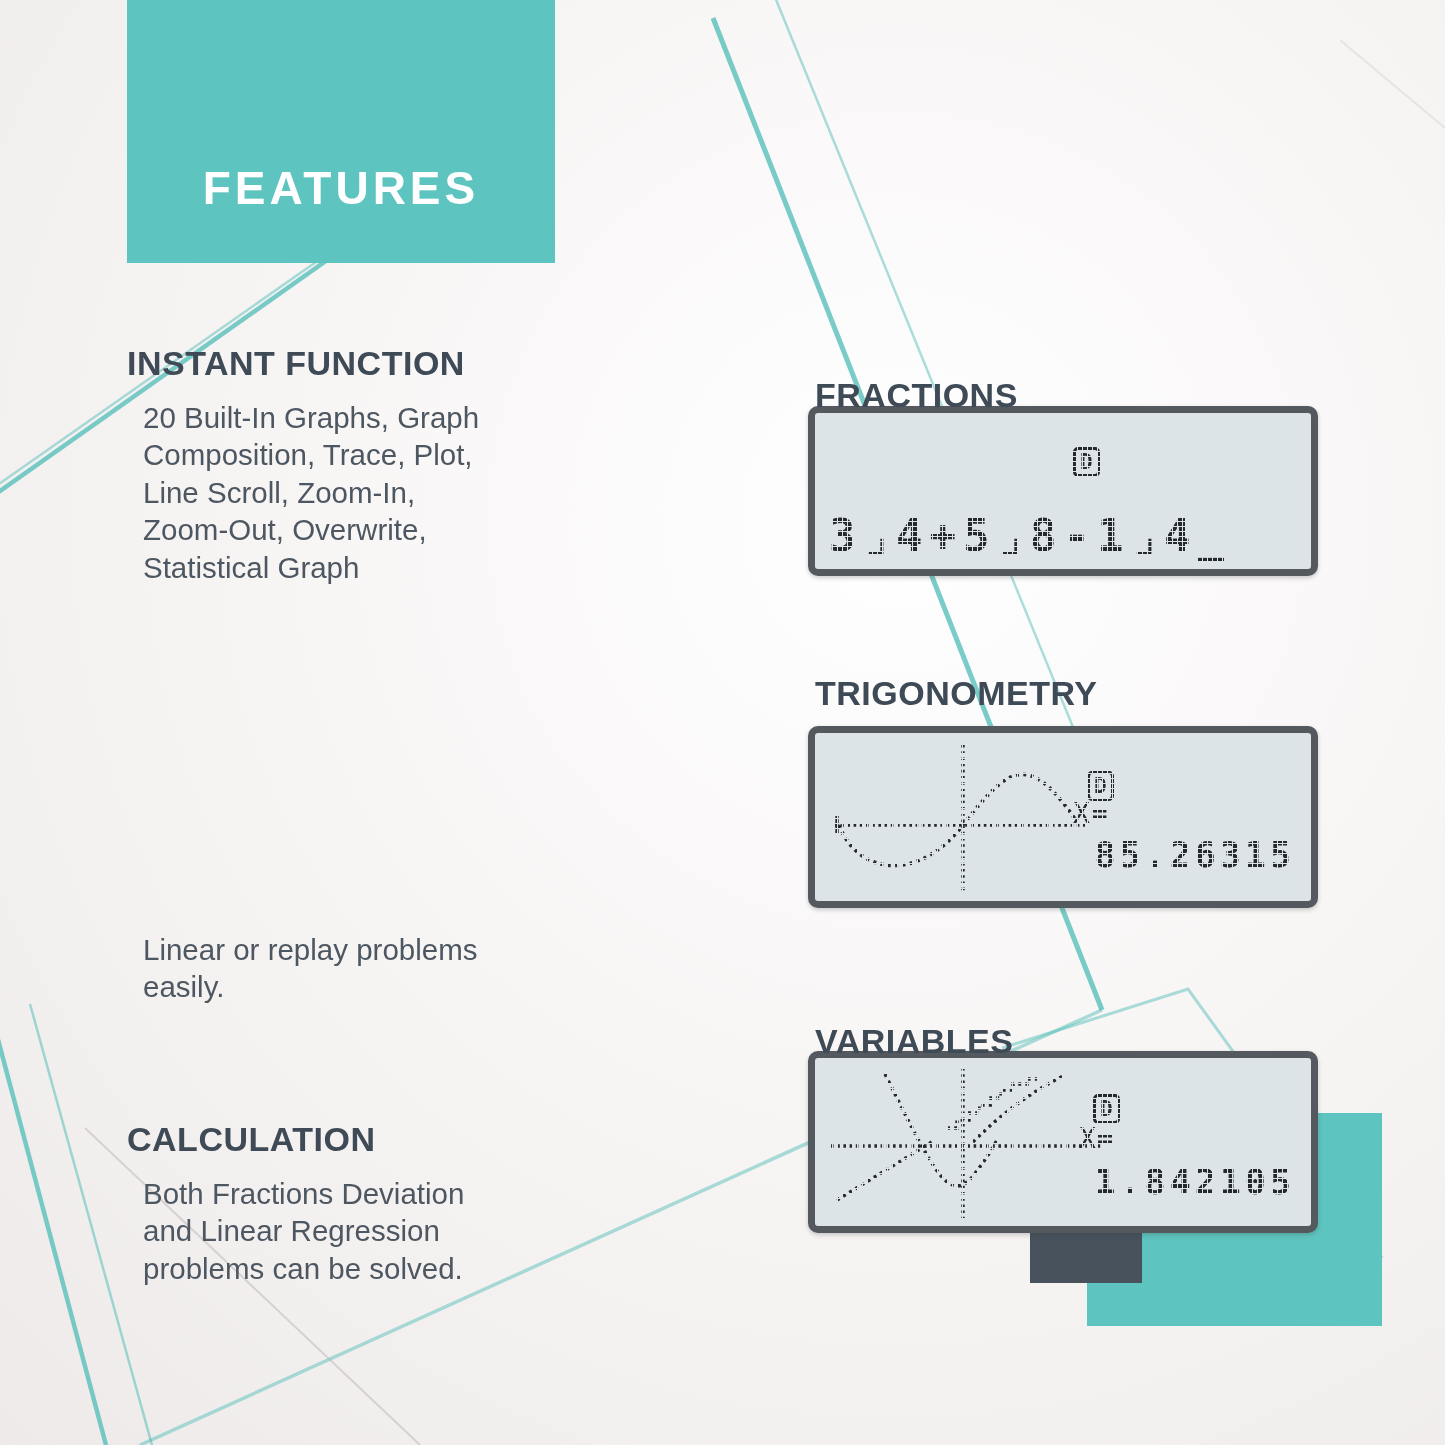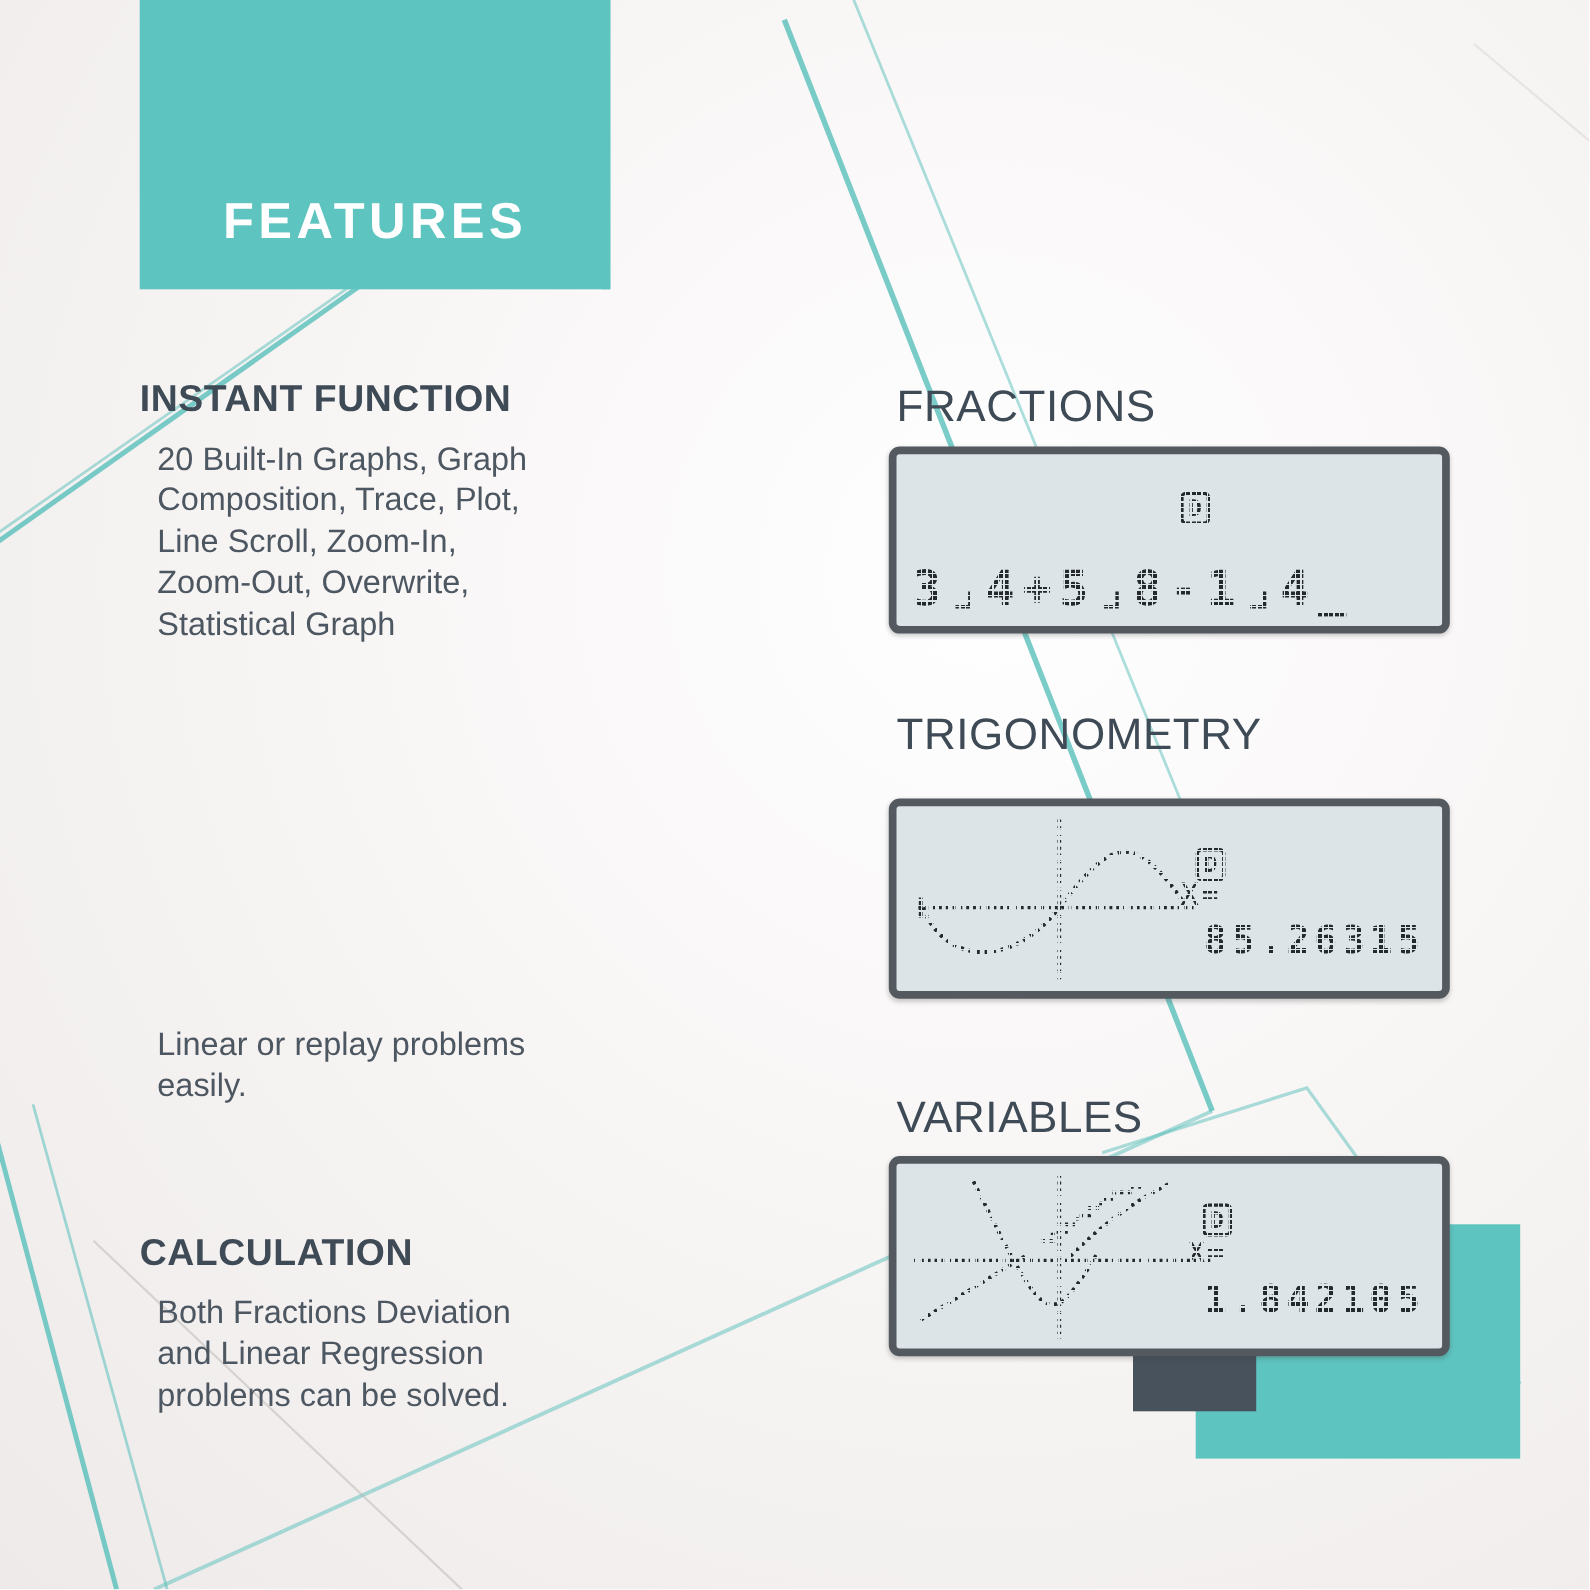--- a/index.html
+++ b/index.html
@@ -9,36 +9,36 @@
     position:relative;width:1445px;height:1445px;overflow:hidden;
     background:radial-gradient(circle at 62% 36%, #ffffff 0%, #f8f5f5 45%, #eeeaea 100%);
   }
   
   #decor{position:absolute;left:0;top:0;z-index:1;}
   
   .banner{
     position:absolute;left:127px;top:0;width:428px;height:263px;
     background:#5ec4bf;z-index:5;
     display:flex;align-items:flex-end;justify-content:center;
-    padding-bottom:36px;
+    padding-bottom:48px;
   }
   .banner-title{
     color:#ffffff;font-size:46px;font-weight:bold;letter-spacing:4px;
   }
   
   .feature{position:absolute;left:127px;width:500px;z-index:6;}
   .feature-heading{
     font-size:34px;font-weight:bold;color:#3e4a55;letter-spacing:0.5px;
     margin:0 0 16px 0;
   }
   .feature-body{
     font-size:29.5px;color:#4d5761;line-height:1.27;white-space:pre-line;margin:16px;
   }
   
-  .lcd-heading{position:absolute;z-index:6;font-size:40px;font-weight:normal;color:#3e4a55;letter-spacing:0.5px;}
+  .lcd-heading{position:absolute;z-index:6;font-size:34px;font-weight:bold;color:#3e4a55;letter-spacing:0.5px;margin-top:28px;}
   .lcd{
     position:absolute;left:808px;width:510px;z-index:4;
     background:#dde4e8;border:7px solid #54595f;border-radius:10px;
     box-shadow:0 2px 4px rgba(60,60,60,0.25);
   }
   
   .lcd::after{
     content:"";position:absolute;inset:2px;border-radius:4px;pointer-events:none;
     background:
       repeating-linear-gradient(0deg,  #dde4e8 0 1.4px, transparent 1.4px 5px),

